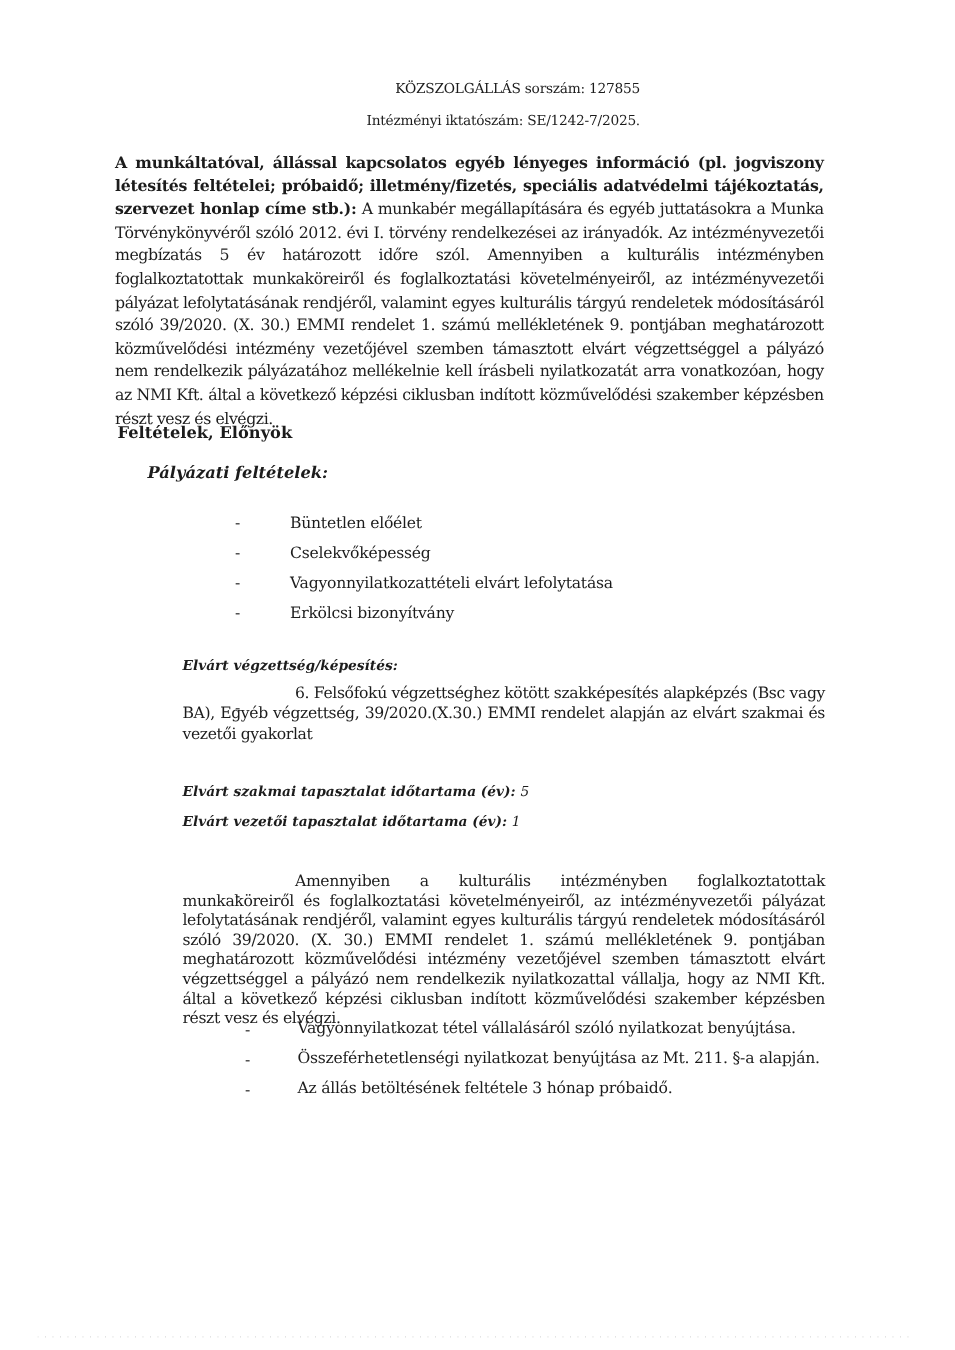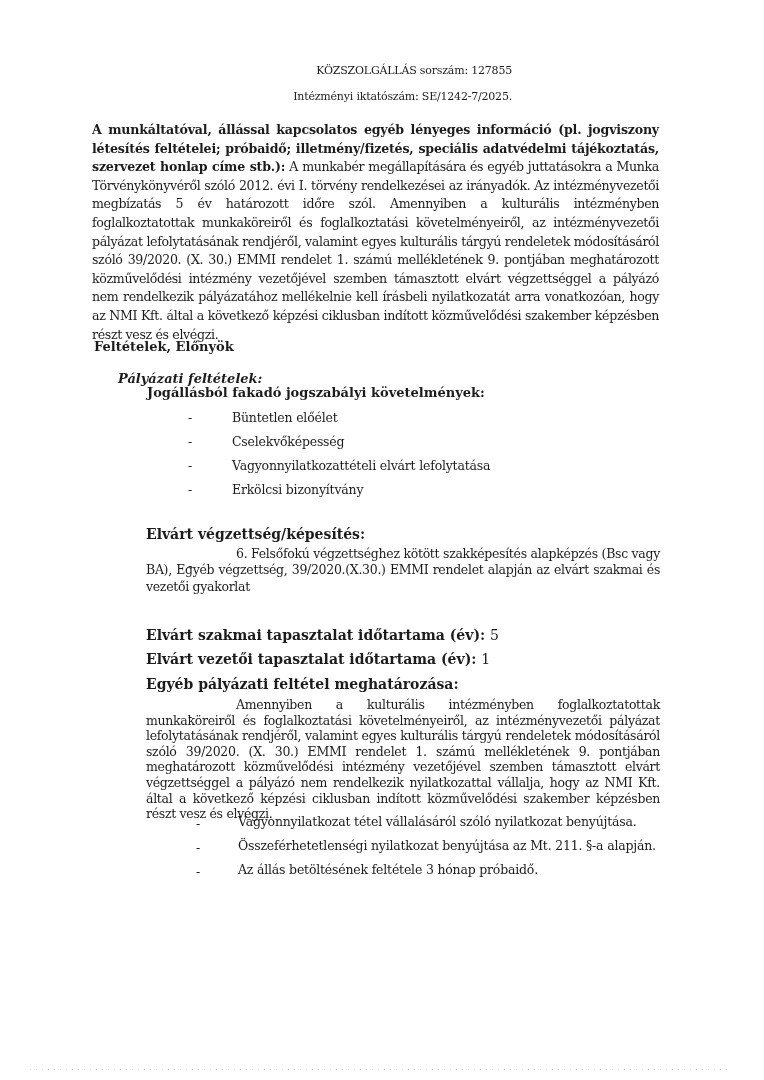--- a/index.html
+++ b/index.html
@@ -17,21 +17,21 @@
       font-size: 12.6px; line-height: 18.6px; text-align: justify;
       letter-spacing: -0.35px;
     }
     .intro b { font-weight: bold; letter-spacing: -0.2px; }
     .abs { position: absolute; white-space: nowrap; }
     .h-main { left: 94px; top: 339px; font-weight: bold; font-size: 13px; }
     .h-ital { left: 118px; top: 371px; font-weight: bold; font-style: italic; font-size: 13px; text-align: center; }
     .h-jog { left: 147px; top: 385px; font-weight: bold; font-size: 13px; }
     .dash { position: absolute; left: 188px; font-size: 12.5px; }
     .li { position: absolute; left: 232px; font-size: 12.5px; white-space: nowrap; letter-spacing: -0.2px; }
-    .h-sec { left: 146px; font-weight: bold; font-size: 14px; }
+    .h-sec { left: 146px; font-weight: bold; font-size: 11px; font-style: italic; }
     .val { font-weight: normal; }
     .para {
       position: absolute; left: 146px; width: 514px;
       font-size: 12.5px; line-height: 16.4px; text-align: justify; letter-spacing: -0.3px;
     }
     .para .ind { display: inline-block; width: 90px; position: relative; }
     .para .ind .d { position: absolute; left: 42px; }
     .para2 { line-height: 15.6px; }
     .scanline {
       position: absolute; left: 30px; top: 1069px; width: 700px; height: 1px;
@@ -44,39 +44,37 @@
 
 <div class="page">
 
   <div class="hdr hdr1">KÖZSZOLGÁLLÁS sorszám: 127855</div>
   <div class="hdr hdr2">Intézményi iktatószám: SE/1242-7/2025.</div>
 
   <div class="intro"><b>A munkáltatóval, állással kapcsolatos egyéb lényeges információ (pl. jogviszony létesítés feltételei; próbaidő; illetmény/fizetés, speciális adatvédelmi tájékoztatás, szervezet honlap címe stb.):</b><span> A munkabér megállapítására és egyéb juttatásokra a Munka Törvénykönyvéről szóló 2012. évi I. törvény rendelkezései az irányadók. Az intézményvezetői megbízatás 5 év határozott időre szól. Amennyiben a kulturális intézményben foglalkoztatottak munkaköreiről és foglalkoztatási követelményeiről, az intézményvezetői pályázat lefolytatásának rendjéről, valamint egyes kulturális tárgyú rendeletek módosításáról szóló 39/2020. (X. 30.) EMMI rendelet 1. számú mellékletének 9. pontjában meghatározott közművelődési intézmény vezetőjével szemben támasztott elvárt végzettséggel a pályázó nem rendelkezik pályázatához mellékelnie kell írásbeli nyilatkozatát arra vonatkozóan, hogy az NMI Kft. által a következő képzési ciklusban indított közművelődési szakember képzésben részt vesz és elvégzi.</span></div>
 
   <div class="abs h-main">Feltételek, Előnyök</div>
   <div class="abs h-ital">Pályázati feltételek:</div>
-  <div class="abs h-jog">Jogállásból fakadó jogszabályi követelmények:</div>
 
   <div>
     <span class="dash" style="top:410px">-</span>
     <span class="li" style="top:410px">Büntetlen előélet</span>
     <span class="dash" style="top:434px">-</span>
     <span class="li" style="top:434px">Cselekvőképesség</span>
     <span class="dash" style="top:458px">-</span>
     <span class="li" style="top:458px">Vagyonnyilatkozattételi elvárt lefolytatása</span>
     <span class="dash" style="top:482px">-</span>
     <span class="li" style="top:482px">Erkölcsi bizonyítvány</span>
   </div>
 
   <div class="abs h-sec" style="top:526px">Elvárt végzettség/képesítés:</div>
   <div class="para" style="top:546px"><span class="ind"><span class="d">-</span></span><span>6. Felsőfokú végzettséghez kötött szakképesítés alapképzés (Bsc vagy BA), Egyéb végzettség, 39/2020.(X.30.) EMMI rendelet alapján az elvárt szakmai és vezetői gyakorlat</span></div>
 
   <div class="abs h-sec" style="top:627px"><span>Elvárt szakmai tapasztalat időtartama (év):</span> <span class="val">5</span></div>
   <div class="abs h-sec" style="top:651px"><span>Elvárt vezetői tapasztalat időtartama (év):</span> <span class="val">1</span></div>
-  <div class="abs h-sec" style="top:676px">Egyéb pályázati feltétel meghatározása:</div>
 
   <div class="para para2" style="top:697px"><span class="ind"><span class="d">-</span></span><span>Amennyiben a kulturális intézményben foglalkoztatottak munkaköreiről és foglalkoztatási követelményeiről, az intézményvezetői pályázat lefolytatásának rendjéről, valamint egyes kulturális tárgyú rendeletek módosításáról szóló 39/2020. (X. 30.) EMMI rendelet 1. számú mellékletének 9. pontjában meghatározott közművelődési intézmény vezetőjével szemben támasztott elvárt végzettséggel a pályázó nem rendelkezik nyilatkozattal vállalja, hogy az NMI Kft. által a következő képzési ciklusban indított közművelődési szakember képzésben részt vesz és elvégzi.</span></div>
 
   <div>
     <span class="dash" style="top:816px; left:196px">-</span>
     <span class="li" style="top:814px; left:238px">Vagyonnyilatkozat tétel vállalásáról szóló nyilatkozat benyújtása.</span>
     <span class="dash" style="top:840px; left:196px">-</span>
     <span class="li" style="top:838px; left:238px">Összeférhetetlenségi nyilatkozat benyújtása az Mt. 211. §-a alapján.</span>
     <span class="dash" style="top:864px; left:196px">-</span>
     <span class="li" style="top:862px; left:238px">Az állás betöltésének feltétele 3 hónap próbaidő.</span>

